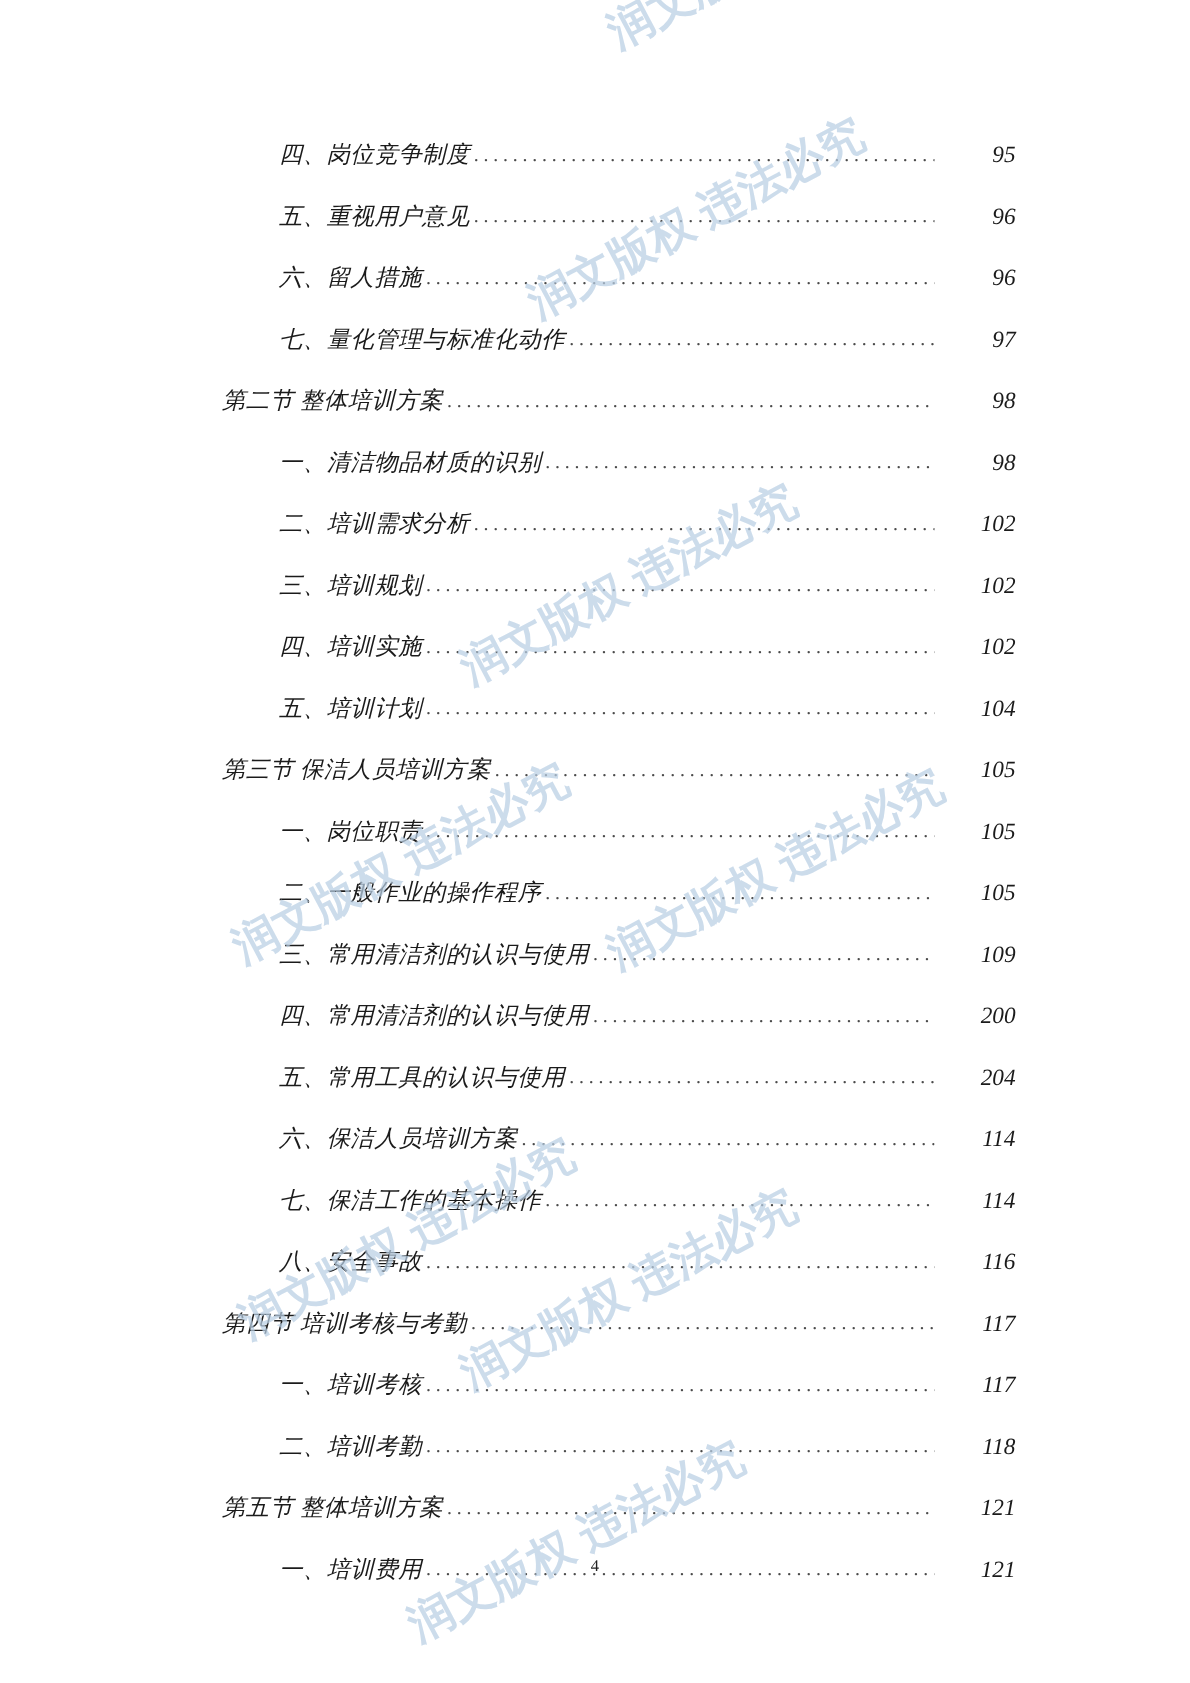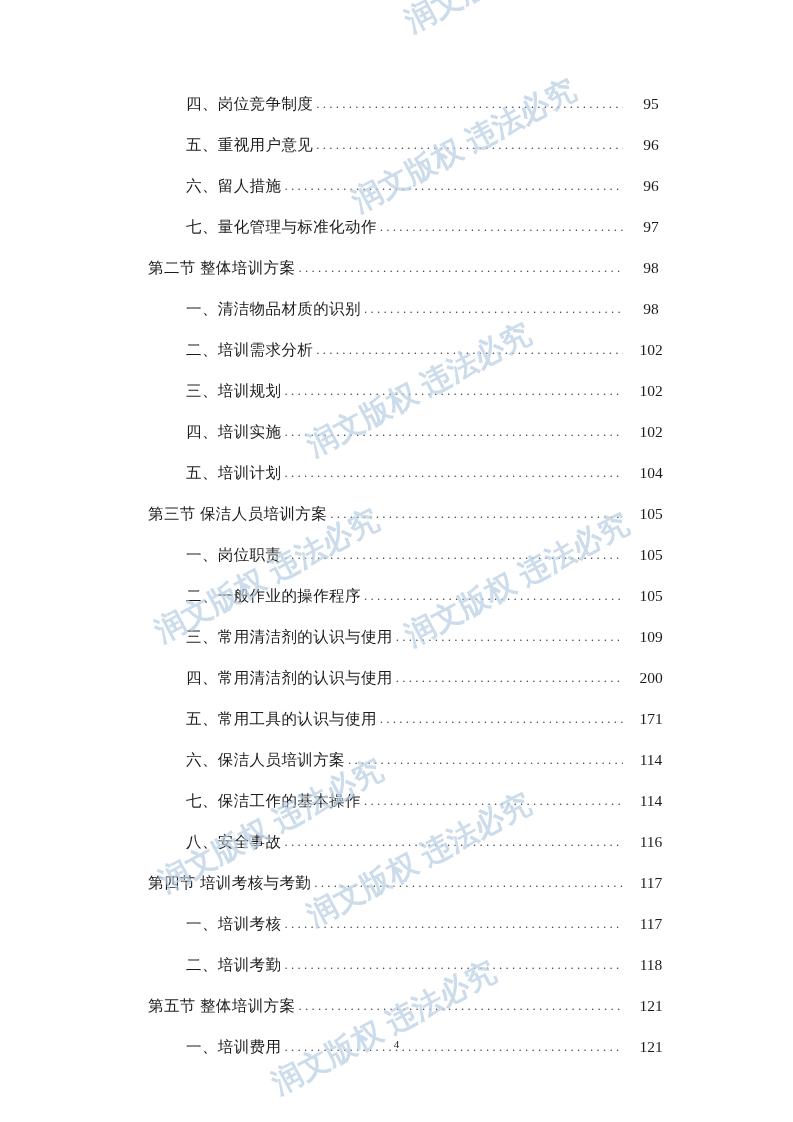--- a/index.html
+++ b/index.html
@@ -49,20 +49,21 @@
     z-index: 2;
     padding-top: 96px;
   }
   .toc-row {
     display: flex;
     align-items: baseline;
     font-size: 15.5px;
     color: #1b1b1b;
     line-height: 1;
     height: 41px;
+    font-style: italic;
   }
   .toc-row .lead-space {
     flex: 0 0 auto;
   }
   .lvl1 .lead-space { width: 148px; }
   .lvl2 .lead-space { width: 186px; }
 
   .toc-title {
     flex: 0 0 auto;
     white-space: nowrap;
@@ -74,21 +75,21 @@
     white-space: nowrap;
     color: #4a4a4a;
     font-size: 13px;
     margin: 0 2px 0 3px;
     position: relative;
     top: -1px;
   }
   .toc-page {
     flex: 0 0 auto;
     width: 52px;
-    text-align: center;
+    text-align: right;
     padding-right: 116px;
     font-family: "Liberation Serif", "DejaVu Serif", serif;
     font-size: 15.5px;
   }
 
   .page-number {
     position: absolute;
     left: 0;
     right: 0;
     top: 1038px;
@@ -192,21 +193,21 @@
       <div class="toc-row lvl2">
         <span class="lead-space"></span>
         <span class="toc-title">四、常用清洁剂的认识与使用</span>
         <span class="toc-dots">. . . . . . . . . . . . . . . . . . . . . . . . . . . . . . . . . . . . . . . . . . . . . . . . . . . . . . . . . . . . . . . . . . . . . . . . . . . . . . . . . . . . . . . . . </span>
         <span class="toc-page">200</span>
       </div>
       <div class="toc-row lvl2">
         <span class="lead-space"></span>
         <span class="toc-title">五、常用工具的认识与使用</span>
         <span class="toc-dots">. . . . . . . . . . . . . . . . . . . . . . . . . . . . . . . . . . . . . . . . . . . . . . . . . . . . . . . . . . . . . . . . . . . . . . . . . . . . . . . . . . . . . . . . . </span>
-        <span class="toc-page">171</span>
+        <span class="toc-page">204</span>
       </div>
       <div class="toc-row lvl2">
         <span class="lead-space"></span>
         <span class="toc-title">六、保洁人员培训方案</span>
         <span class="toc-dots">. . . . . . . . . . . . . . . . . . . . . . . . . . . . . . . . . . . . . . . . . . . . . . . . . . . . . . . . . . . . . . . . . . . . . . . . . . . . . . . . . . . . . . . . . </span>
         <span class="toc-page">114</span>
       </div>
       <div class="toc-row lvl2">
         <span class="lead-space"></span>
         <span class="toc-title">七、保洁工作的基本操作</span>

